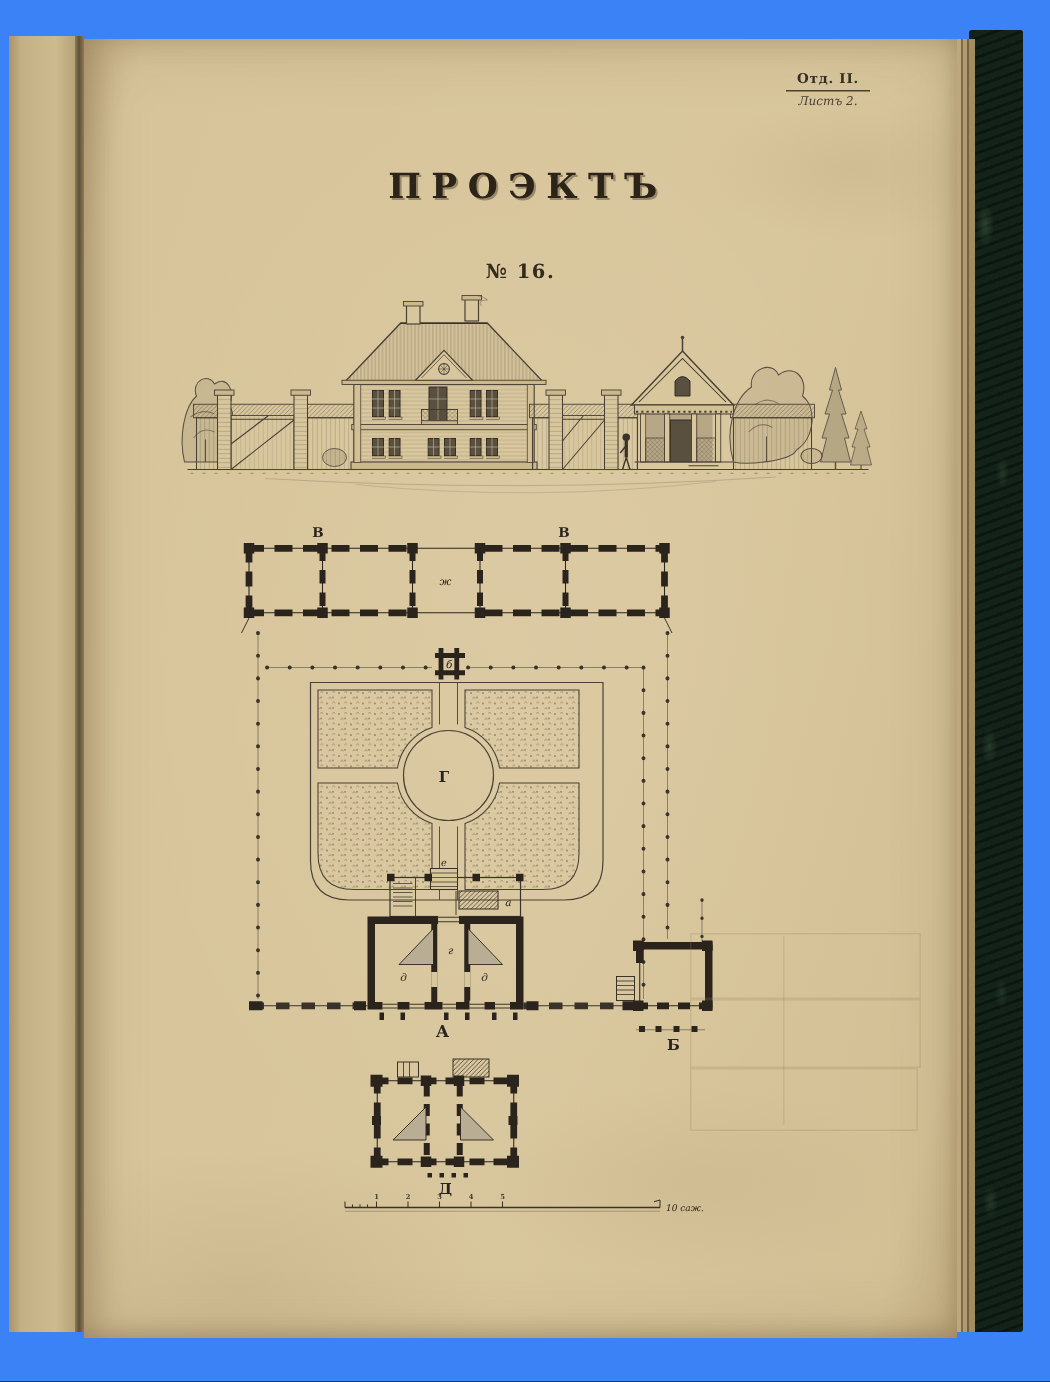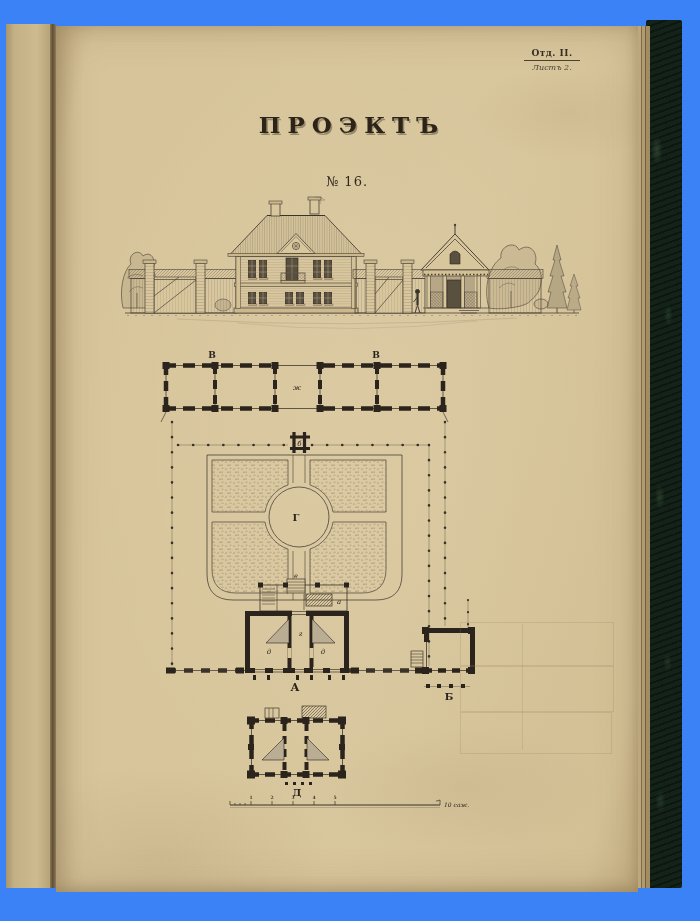--- a/index.html
+++ b/index.html
@@ -41,21 +41,21 @@
   .corner-ref .l1{font-size:9px;font-weight:bold;letter-spacing:.5px;}
   .corner-ref .rule{height:0;border-top:1px solid #4a3f30;margin:2px 4px 2px 4px;}
   .corner-ref .l2{font-size:8px;font-style:italic;color:#4a3f30;}
   
   .title{position:absolute;top:80px;left:0;width:100%;text-align:center;margin:5px;
     font-size:23px;font-weight:bold;letter-spacing:7px;color:#2c2418;
     text-shadow:1.4px 1.6px 0 rgba(46,36,20,.38);}
   .subtitle{position:absolute;top:112px;left:0;width:100%;text-align:center;
     font-size:16px;font-style:italic;color:#433828;letter-spacing:.6px;}
   .sheet-no{position:absolute;top:148px;left:0;width:100%;text-align:center;
-    font-size:13px;font-weight:normal;letter-spacing:1px;color:#332a1d;}
+    font-size:13px;font-weight:bold;letter-spacing:1px;color:#332a1d;}
   svg{position:absolute;}
   .elev{left:61px;top:170px;}
   .plans{left:96px;top:322px;}
   
   .ghost{position:absolute;border:1px solid rgba(148,126,90,.38);opacity:.6;}
   .ghost-v{position:absolute;width:0;border-left:1px solid rgba(148,126,90,.32);opacity:.6;}
   text{fill:#2b241c;}
   .lbl-b{font-family:"DejaVu Serif",serif;font-weight:bold;}
   .lbl-i{font-family:"DejaVu Serif",serif;font-style:italic;}
 </style>

